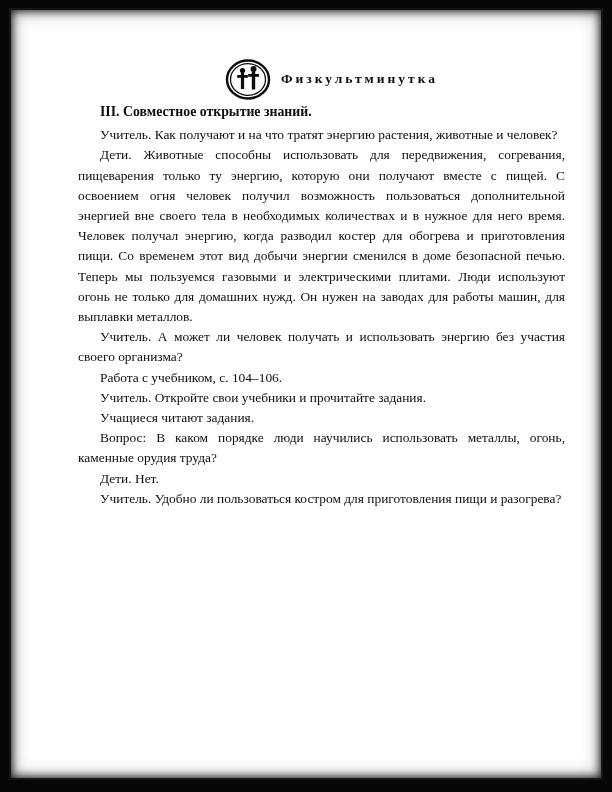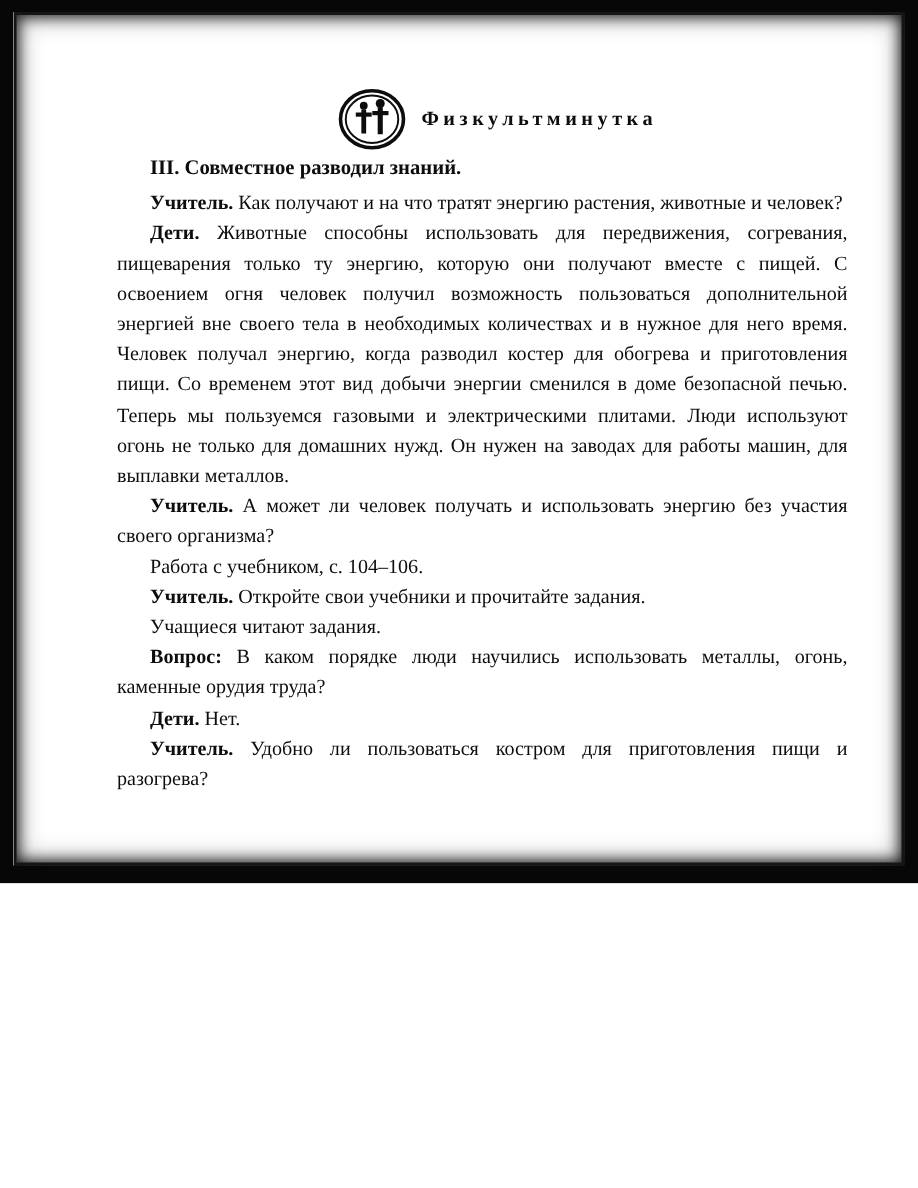--- a/index.html
+++ b/index.html
@@ -3,21 +3,21 @@
 <meta charset="utf-8">
 <style>
   html, body {
     margin: 0;
     padding: 0;
     background: #ffffff;
   }
   .page {
     position: relative;
     width: 612px;
-    height: 589px;
+    height: 792px;
     background: #ffffff;
     overflow: hidden;
     font-family: "Liberation Serif", "DejaVu Serif", serif;
     color: #0d0d0d;
     box-sizing: border-box;
   }
   
   .scan-border {
     position: absolute;
     inset: 0;
@@ -63,21 +63,21 @@
     font-weight: bold;
     font-size: 13.8px;
     margin: 0 0 3px 0;
     text-indent: 22px;
     text-align: left;
   }
   .para {
     margin: 0;
     text-indent: 22px;
   }
-  .para .speaker { font-weight: bold; }
+  .para .speaker { font-weight: normal; }
   .para.bold { font-weight: normal; }
   .para.italic { }
 </style>
 </head>
 <body>
 
 <div class="page">
   <div class="scan-border"></div>
 
   <div class="header-row">
@@ -92,21 +92,21 @@
 
         <circle cx="28.5" cy="10" r="3" fill="#0d0d0d"></circle>
         <rect x="26.8" y="12.5" width="3.4" height="18" fill="#0d0d0d"></rect>
         <rect x="23.2" y="15" width="10.8" height="2.8" fill="#0d0d0d"></rect>
       </svg>
     </span>
     <span class="header-label">Физкультминутка</span>
   </div>
 
   <div class="content">
-    <p class="section-heading">III. Совместное разводил знаний.</p>
+    <p class="section-heading">III. Совместное открытие знаний.</p>
     <div id="paragraphs">
         <p class="para "><span class="speaker">Учитель.</span> Как получают и на что тратят энергию растения, животные и человек?</p>
         <p class="para "><span class="speaker">Дети.</span> Животные способны использовать для передвижения, согревания, пищеварения только ту энергию, которую они получают вместе с пищей. С освоением огня человек получил возможность пользоваться дополнительной энергией вне своего тела в необходимых количествах и в нужное для него время. Человек получал энергию, когда разводил костер для обогрева и приготовления пищи. Со временем этот вид добычи энергии сменился в доме безопасной печью. Теперь мы пользуемся газовыми и электрическими плитами. Люди используют огонь не только для домашних нужд. Он нужен на заводах для работы машин, для выплавки металлов.</p>
         <p class="para "><span class="speaker">Учитель.</span> А может ли человек получать и использовать энергию без участия своего организма?</p>
         <p class="para bold">Работа с учебником, с. 104–106.</p>
         <p class="para "><span class="speaker">Учитель.</span> Откройте свои учебники и прочитайте задания.</p>
         <p class="para italic">Учащиеся читают задания.</p>
         <p class="para "><span class="speaker">Вопрос:</span> В каком порядке люди научились использовать металлы, огонь, каменные орудия труда?</p>
         <p class="para "><span class="speaker">Дети.</span> Нет.</p>
         <p class="para "><span class="speaker">Учитель.</span> Удобно ли пользоваться костром для приготовления пищи и разогрева?</p>

